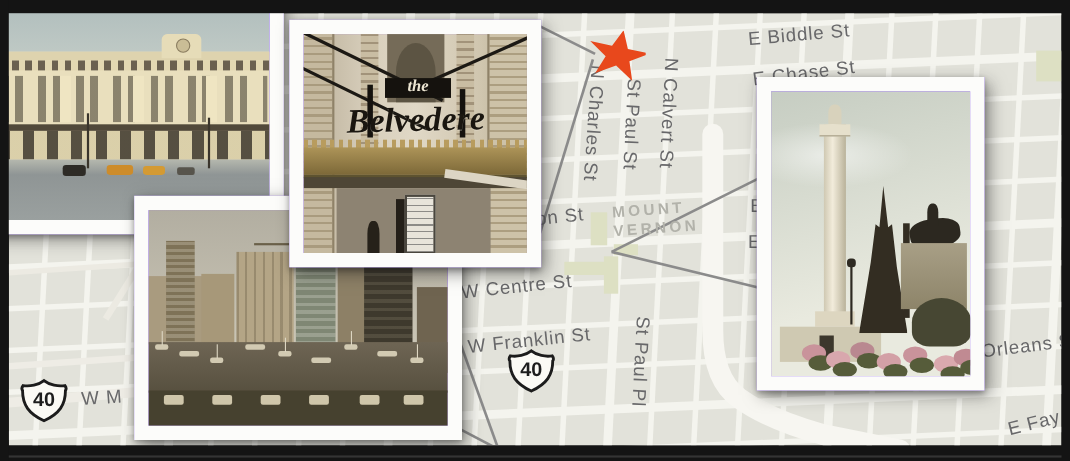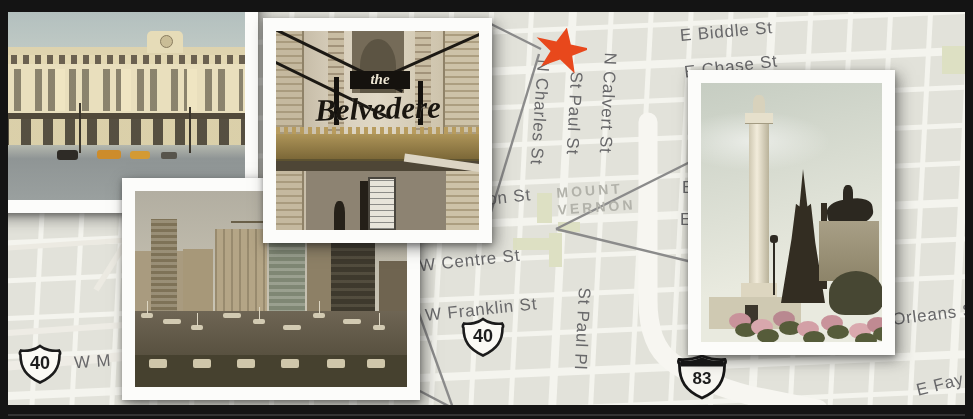--- a/index.html
+++ b/index.html
@@ -146,27 +146,20 @@
         <path d="M23,3 C18,7 10,8.5 4,7.5 C3,9 2,10.2 3.5,12 C3.5,25 9,33 23,39.5 C37,33 42.5,25 42.5,12 C44,10.2 43,9 42,7.5 C36,8.5 28,7 23,3 Z" fill="#fbfaf5" stroke="#1c1c1c" stroke-width="2.6"></path>
       </svg>
       <div class="num" style="top:10px;font-size:18px;">40</div>
     </div>
     <div class="shield" style="left:452px;top:304px;width:46px;height:42px;">
       <svg width="46" height="42" viewBox="0 0 46 42">
         <path d="M23,3 C18,7 10,8.5 4,7.5 C3,9 2,10.2 3.5,12 C3.5,25 9,33 23,39.5 C37,33 42.5,25 42.5,12 C44,10.2 43,9 42,7.5 C36,8.5 28,7 23,3 Z" fill="#fbfaf5" stroke="#1c1c1c" stroke-width="2.6"></path>
       </svg>
       <div class="num" style="top:10px;font-size:18px;">40</div>
     </div>
-    <div class="shield" style="left:669px;top:342px;width:50px;height:46px;">
-      <svg width="50" height="46" viewBox="0 0 50 46">
-        <path d="M25,2 C17,5 8,6 2,5.5 C1,7.5 1.5,9 2.5,10 C2,27 9,37 25,44 C41,37 48,27 47.5,10 C48.5,9 49,7.5 48,5.5 C42,6 33,5 25,2 Z" fill="#f7f6f1" stroke="#161616" stroke-width="2.8"></path>
-        <path d="M3.5,6.5 C12,7.5 19,6 25,3.5 C31,6 38,7.5 46.5,6.5 C47.2,8.2 47,10.5 46,12.5 L4,12.5 C3,10.5 2.8,8.2 3.5,6.5 Z" fill="#161616"></path>
-      </svg>
-      <div class="num" style="top:15px;font-size:17px;">83</div>
-    </div>
   </div>
 
   <figure class="photo ph-station" style="margin:0;">
     <div class="pc">
       <div class="a" style="inset:0;background:linear-gradient(#aebcbc,#ccd3cb 45%,#dadcd2 60%);"></div>
       <div class="a" style="left:0;right:0;top:50px;height:100px;background:#e9dfbd;"></div>
       <div class="a" style="left:0;right:0;top:50px;height:8px;background:#ded3ae;"></div>
       <div class="a" style="left:148px;top:34px;width:36px;height:22px;background:#e6dcb8;border-radius:5px 5px 0 0;"></div>
       <div class="a" style="left:161px;top:38px;width:11px;height:11px;border-radius:50%;background:#cabd96;border:1px solid #8a7d60;"></div>
       <div class="a" style="left:0;right:0;top:58px;height:9px;background:repeating-linear-gradient(90deg,#6b6150 0 6px,#e3d8b2 6px 12px);"></div>

